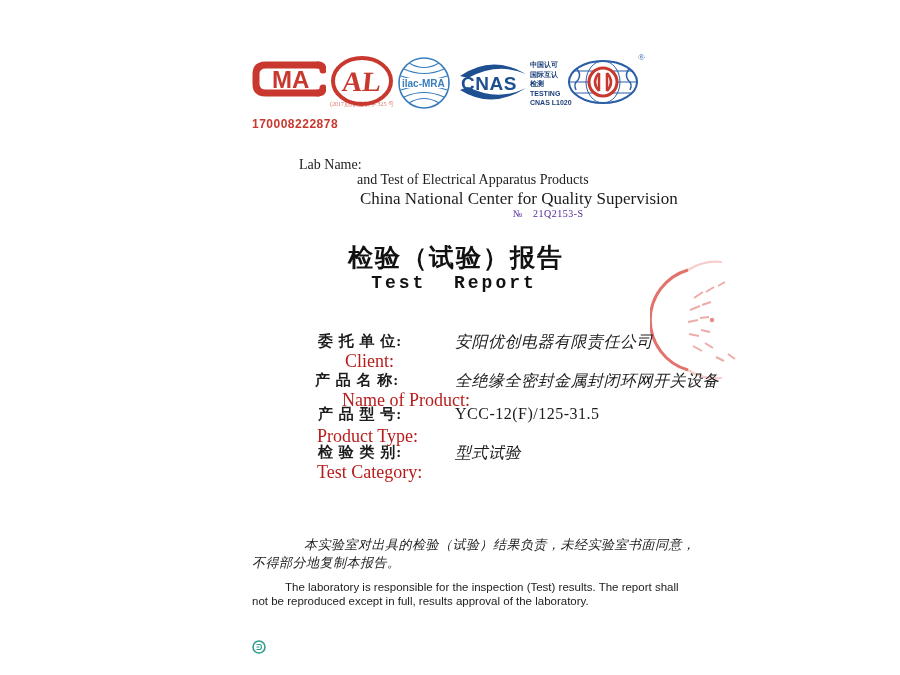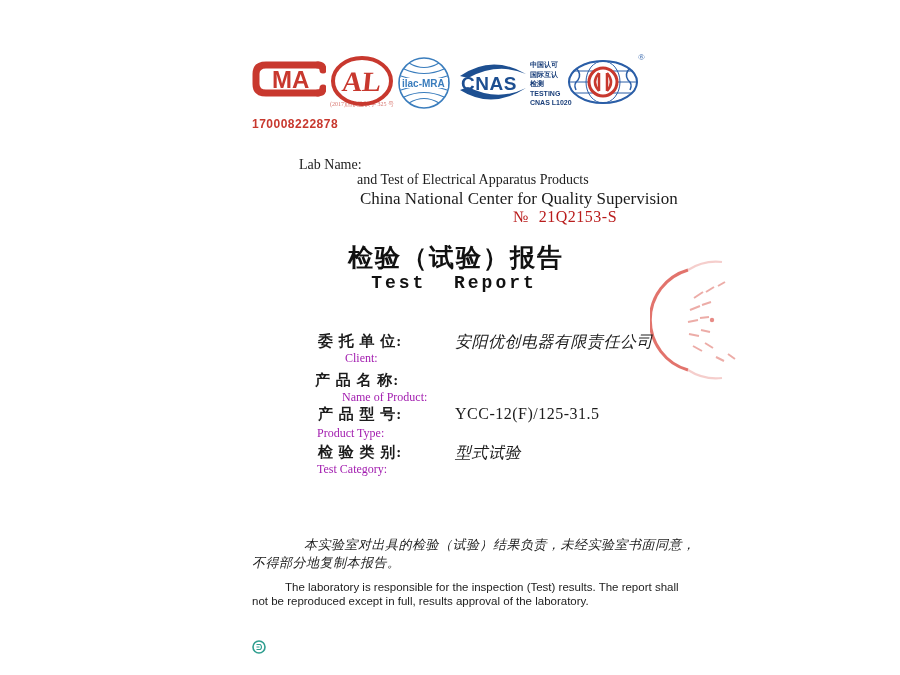--- a/index.html
+++ b/index.html
@@ -62,21 +62,21 @@
     font-size: 17px; color: #1c1c1c; white-space: nowrap; margin-top: 32px;
   }
   .lab-en-2 {
     position: absolute; left: 357px; top: 172px;
     font-size: 14px; color: #1c1c1c; white-space: nowrap;
   }
 
   
   .report-no {
     position: absolute; left: 513px; top: 208px;
-    font-size: 16px; color: #b91c1c; white-space: nowrap; letter-spacing: 0.5px;
+    font-size: 10px; color: #4c1d95; white-space: nowrap; letter-spacing: 0.5px;
   }
   .report-no .no-sign { margin-right: 10px; }
 
   
   .title-zh {
     position: absolute; left: 0; top: 241px; width: 912px;
     text-align: center;
     font-family: "DejaVu Sans", "Liberation Sans", sans-serif;
     font-weight: bold; font-size: 25px; color: #111;
     letter-spacing: 2px; white-space: nowrap;
@@ -100,21 +100,21 @@
     white-space: nowrap; letter-spacing: 1px;
   }
   .field-value {
     position: absolute; left: 455px;
     font-family: "Liberation Serif", serif;
     font-style: italic; font-size: 16px; color: #1c1c1c;
     white-space: nowrap; letter-spacing: 0.5px;
   }
   .field-sub {
     position: absolute;
-    font-size: 12px; color: #a21caf; white-space: nowrap;
+    font-size: 18px; color: #b91c1c; white-space: nowrap;
   }
 
   
   .stmt-zh {
     font-style: italic;
     font-size: 13px; color: #1c1c1c; white-space: nowrap; letter-spacing: 0.5px;
   }
   .stmt-en {
     font-size: 11.5px; color: #1c1c1c; white-space: nowrap;
     font-family: "Liberation Sans", sans-serif;
@@ -214,20 +214,21 @@
       </g>
       <circle cx="62" cy="62" r="2.2" fill="#dd5a52" opacity="0.7"></circle>
     </svg>
   </div>
 
   <div class="field-label" style="left:318px; top:332px;">委 托 单 位:</div>
   <div class="field-value" style="top:332px;">安阳优创电器有限责任公司</div>
   <div class="field-sub" style="left:345px; top:351px;">Client:</div>
 
   <div class="field-label" style="left:315px; top:371px;">产 品 名 称:</div>
+  <div class="field-value" style="top:371px;">全绝缘全密封金属封闭环网开关设备</div>
   <div class="field-sub" style="left:310px; top:390px;margin-left:32px;">Name of Product:</div>
 
   <div class="field-label" style="left:318px; top:405px;">产 品 型 号:</div>
   <div class="field-value" style="top:405px; font-style:normal; font-family:'Liberation Serif',serif;">YCC-12(F)/125-31.5</div>
   <div class="field-sub" style="left:317px; top:426px;">Product Type:</div>
 
   <div class="field-label" style="left:318px; top:443px;">检 验 类 别:</div>
   <div class="field-value" style="top:443px;">型式试验</div>
   <div class="field-sub" style="left:317px; top:462px;">Test Category:</div>
 

